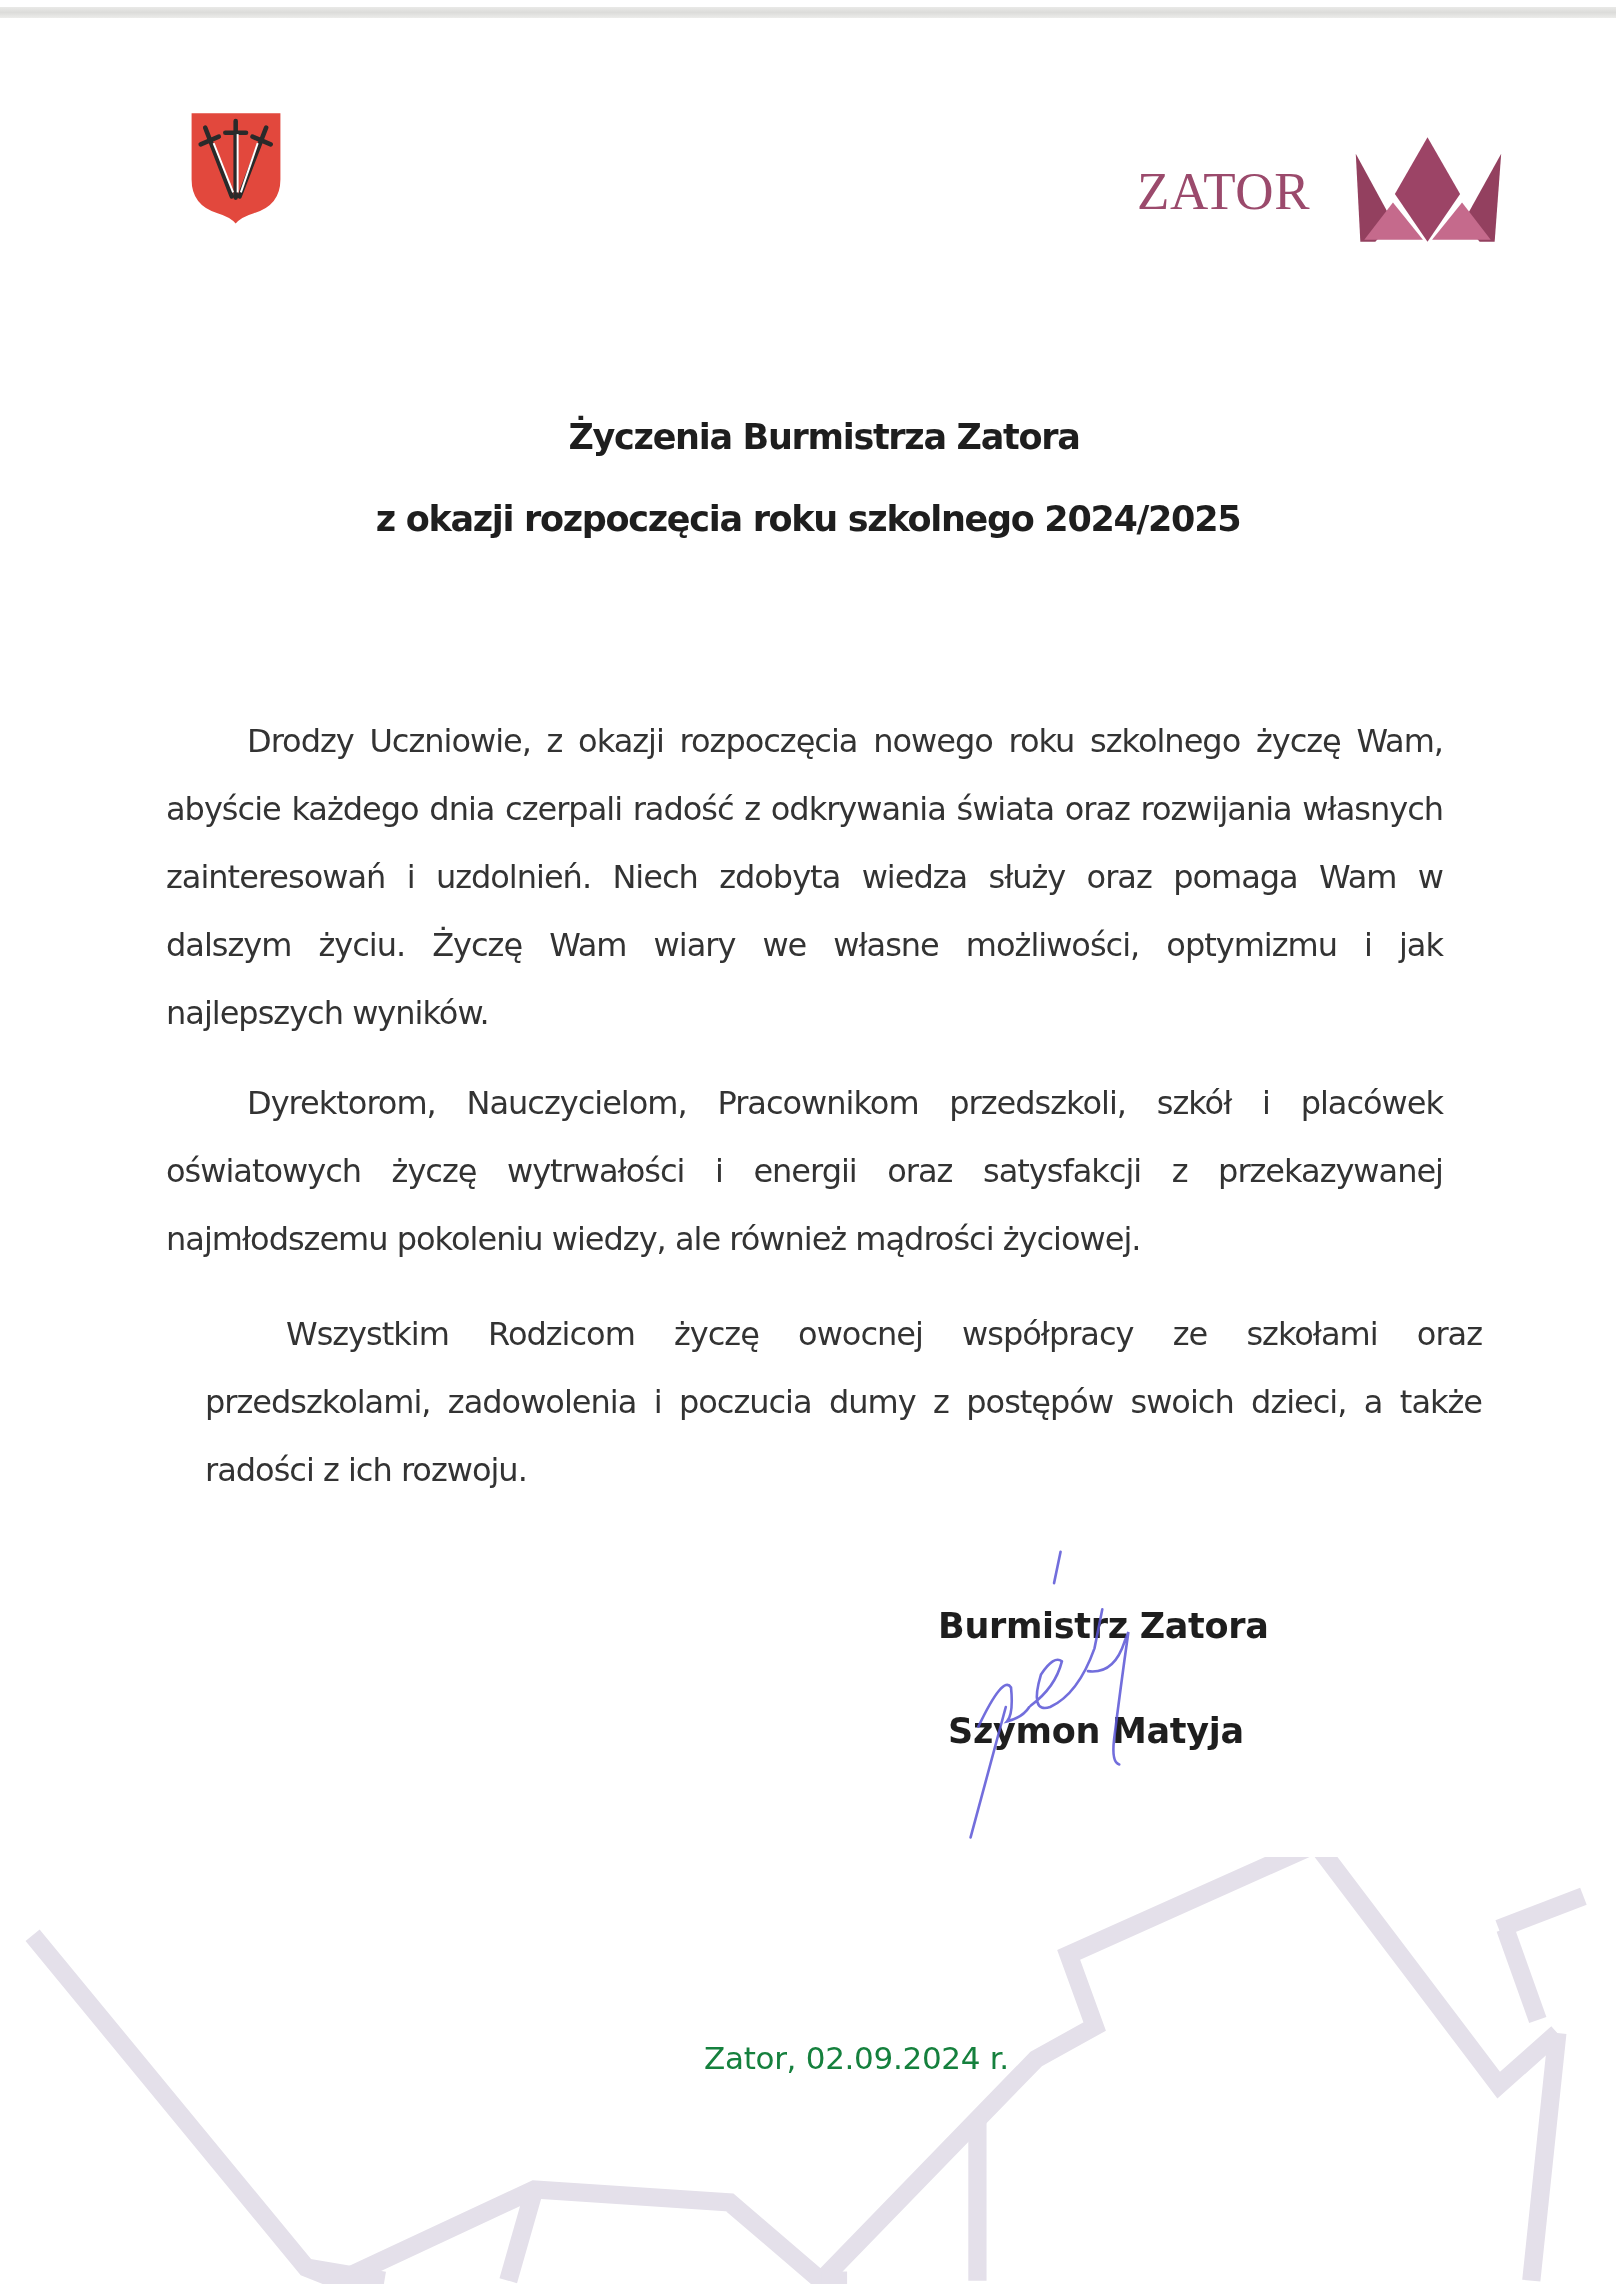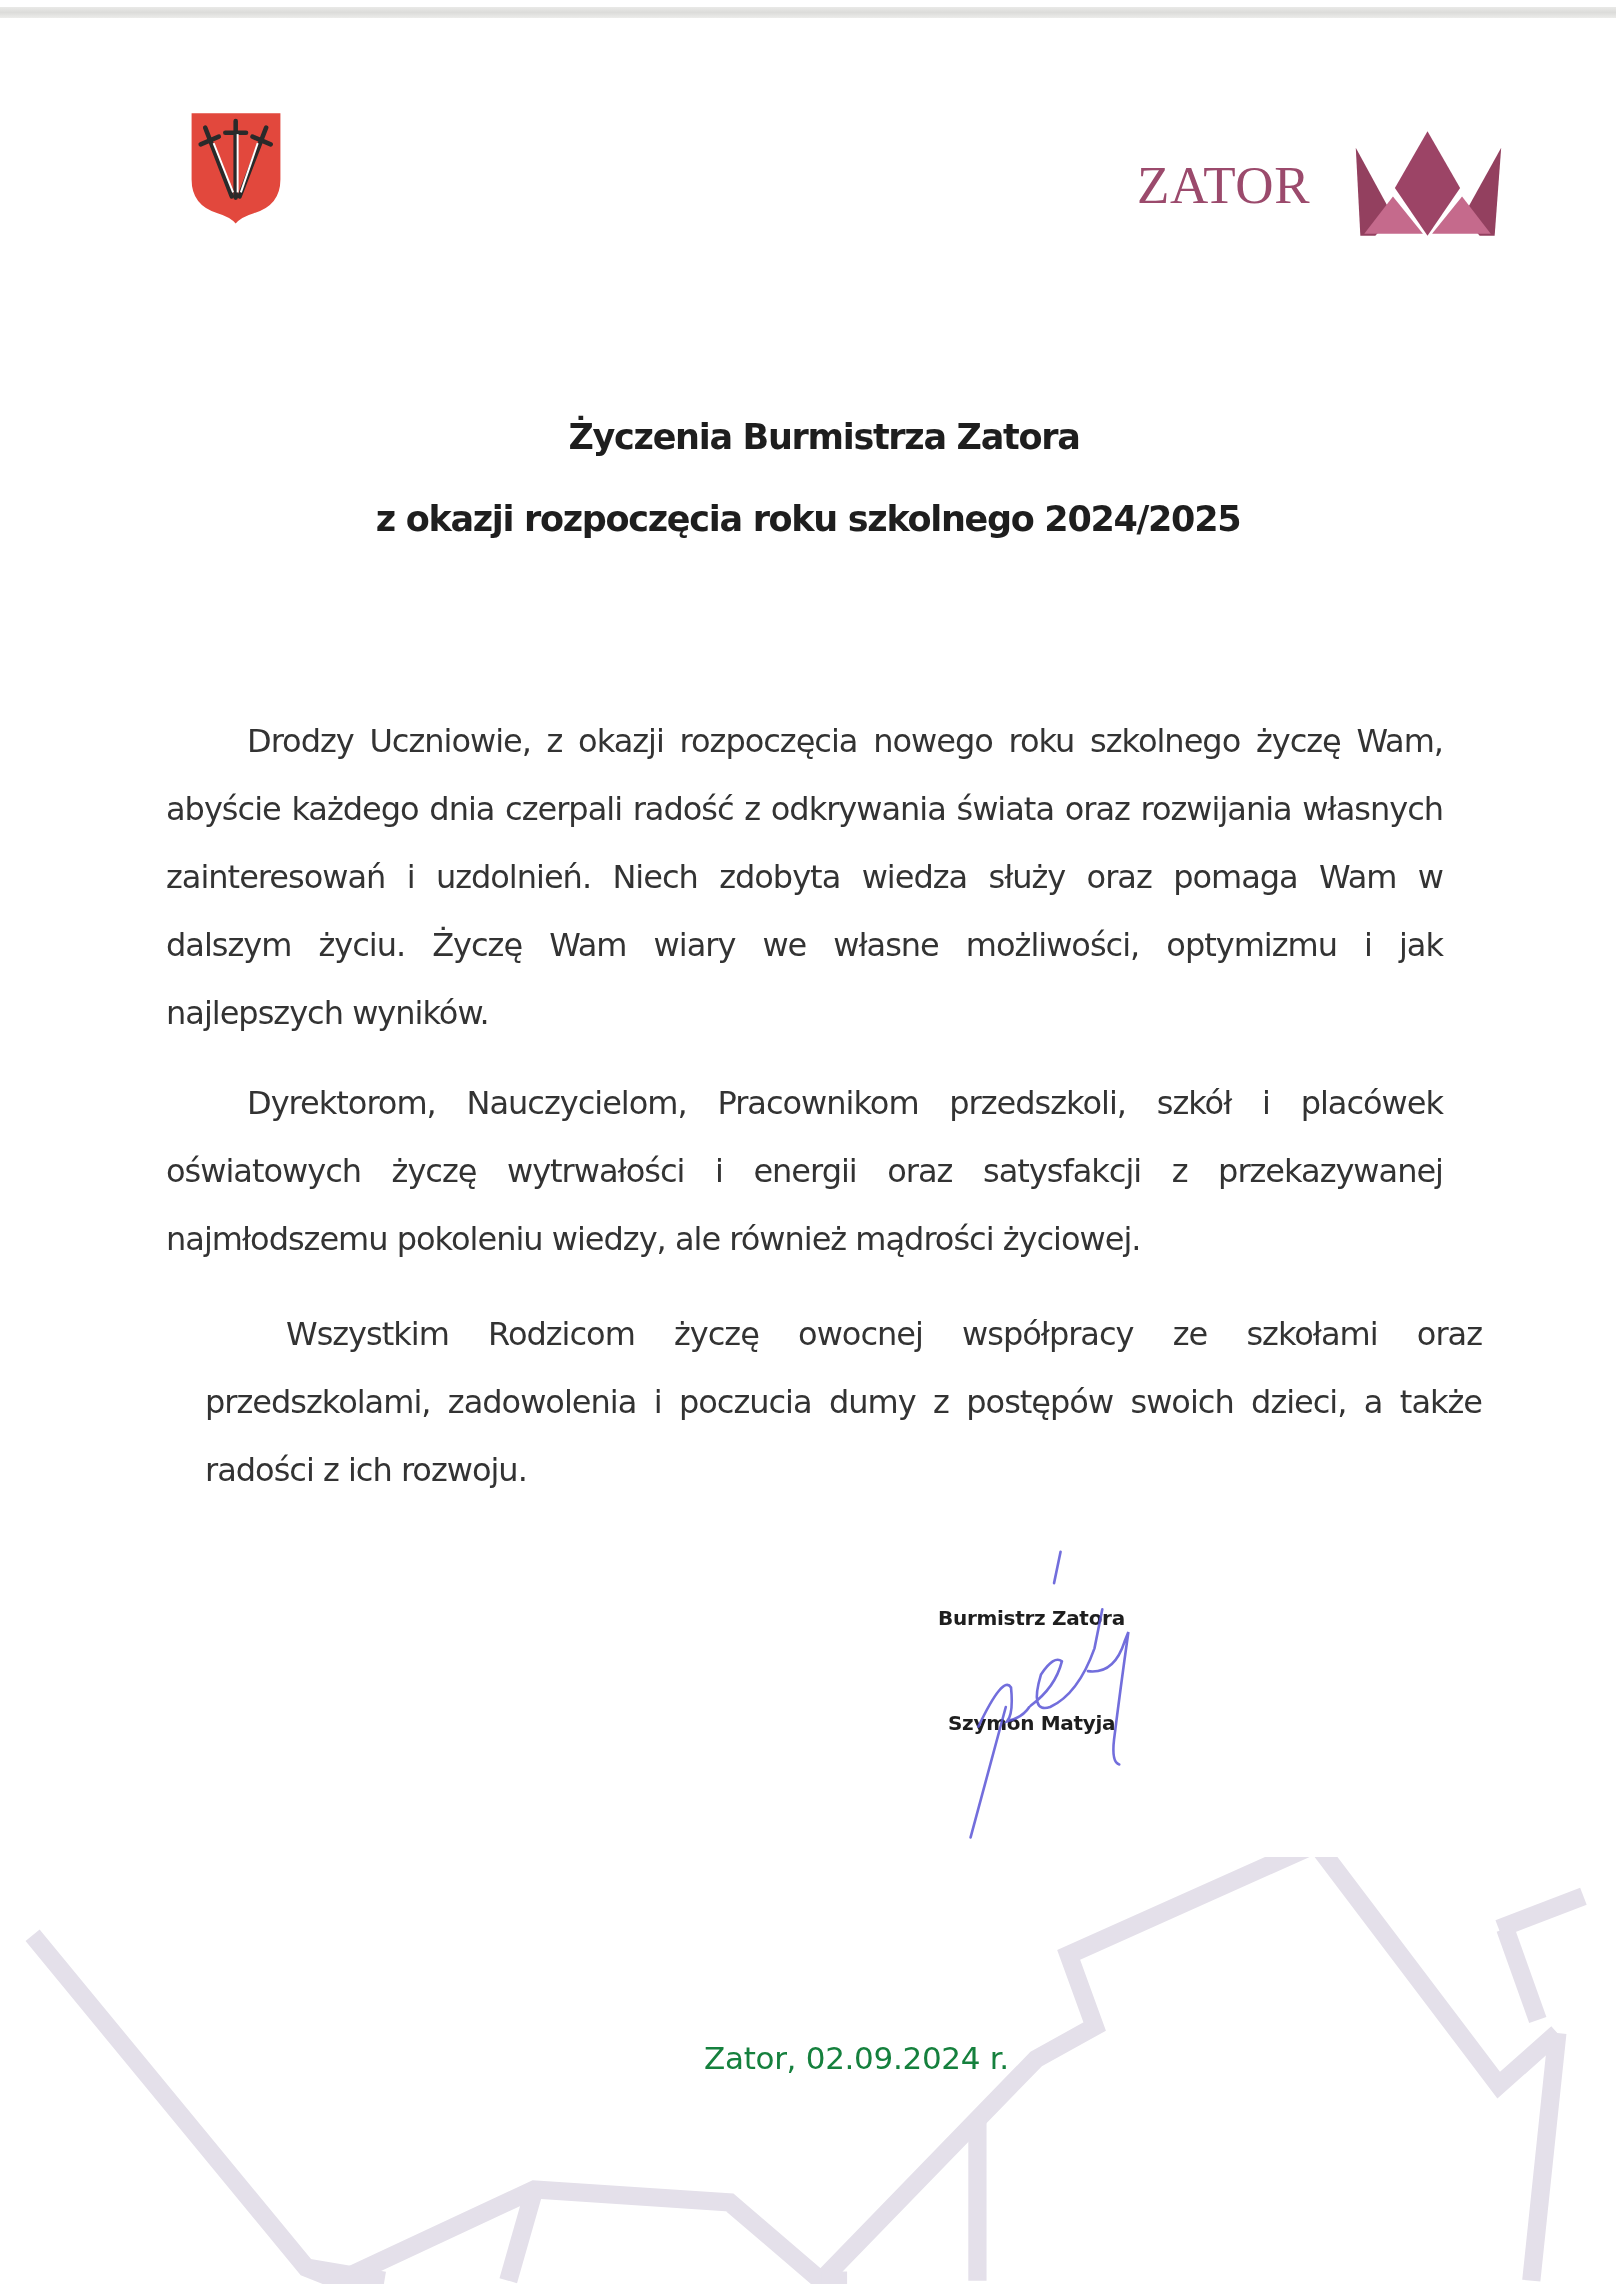--- a/index.html
+++ b/index.html
@@ -1,35 +1,35 @@
 <!DOCTYPE html>
 <html style="font-size:10.4px"><head>
 <meta charset="utf-8">
 <style>
   html, body { margin: 0; padding: 0; background: #ffffff; }
   body { width: 1616px; height: 2284px; position: relative; overflow: hidden;
          font-family: "DejaVu Sans", "Liberation Sans", sans-serif; color: #2b2b2b; }
   .scan-bar { position: absolute; left: 0; top: 6.5px; width: 1616px; height: 11.7px;
               background: linear-gradient(#e9e9e7, #dcdcda, #ececea); }
   .coat { position: absolute; left: 189px; top: 108px; width: 94px; height: 117px; }
-  .logo { position: absolute; left: 1137px; top: 128px; width: 352px; height: 111px; }
+  .logo { position: absolute; left: 1137px; top: 134px; width: 352px; height: 111px; }
   .logo-text { position: absolute; left: 0; top: 27px; font-family: "Liberation Serif", "DejaVu Serif", serif;
                font-size: 53px; color: #9b4a6c; letter-spacing: 0.7px; }
   .crown { position: absolute; left: 209px; top: 0; width: 163px; height: 111px; }
   .title { position: absolute; left: 0; width: 1616px; text-align: center; font-weight: bold;
            color: #1e1e1e; font-family: "DejaVu Sans", sans-serif; letter-spacing: -1.3px; }
   .title1 { top: 417px; font-size: 35px; padding-left: 16px; }
   .title2 { top: 499px; font-size: 35px; }
   .body-text { position: absolute; left: 166px; width: 1277px; font-size: 32px; line-height: 68px;
                text-align: justify; color: #333333; letter-spacing: -1px; }
   .body-text p { margin: 0; text-indent: 81px; }
   .p1 { top: 707px; }
   .p2 { top: 1069px; }
   .p3 { top: 1300px; margin-left: 39px; }
-  .sig { position: absolute; left: 938px; font-size: 20px; font-weight: bold; color: #1e1e1e; letter-spacing: -0.3px; }
+  .sig { position: absolute; left: 938px; font-size: 35px; font-weight: bold; color: #1e1e1e; letter-spacing: -0.3px; }
   .sig1 { top: 1606px; }
   .sig2 { top: 1711px; left: 948px; }
   .signature { position: absolute; left: 964px; top: 1544px; width: 274px; height: 313px; }
   .deco { position: absolute; left: 0; top: 1857px; width: 1616px; height: 427px; }
   .date { position: absolute; left: 704px; top: 2040px; font-size: 31px; color: #15803d; letter-spacing: -0.3px; }
 </style>
 </head>
 <body>
 
 <div class="scan-bar"></div>

